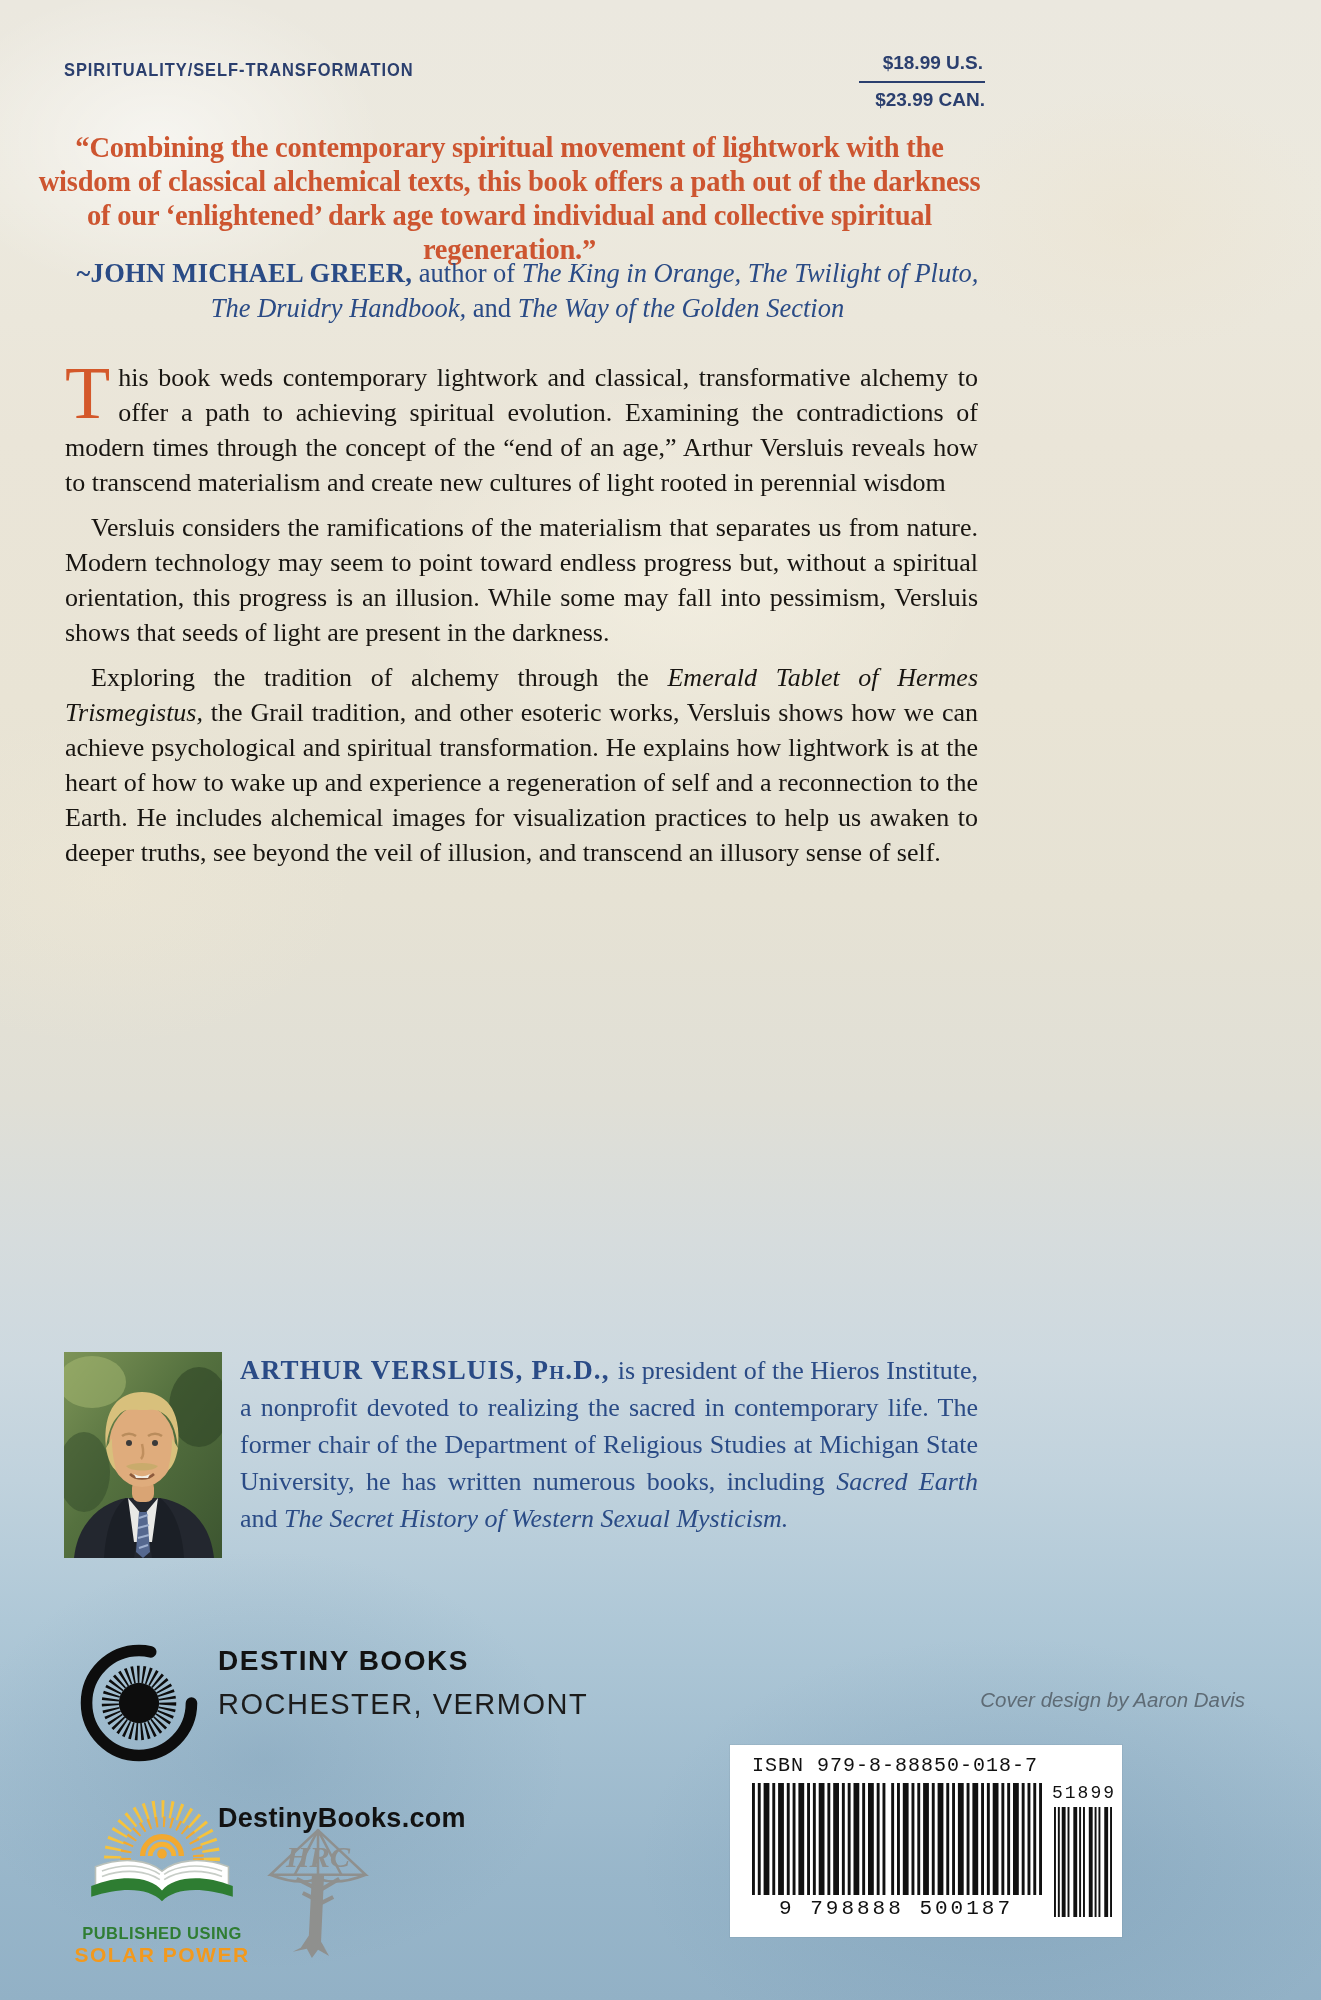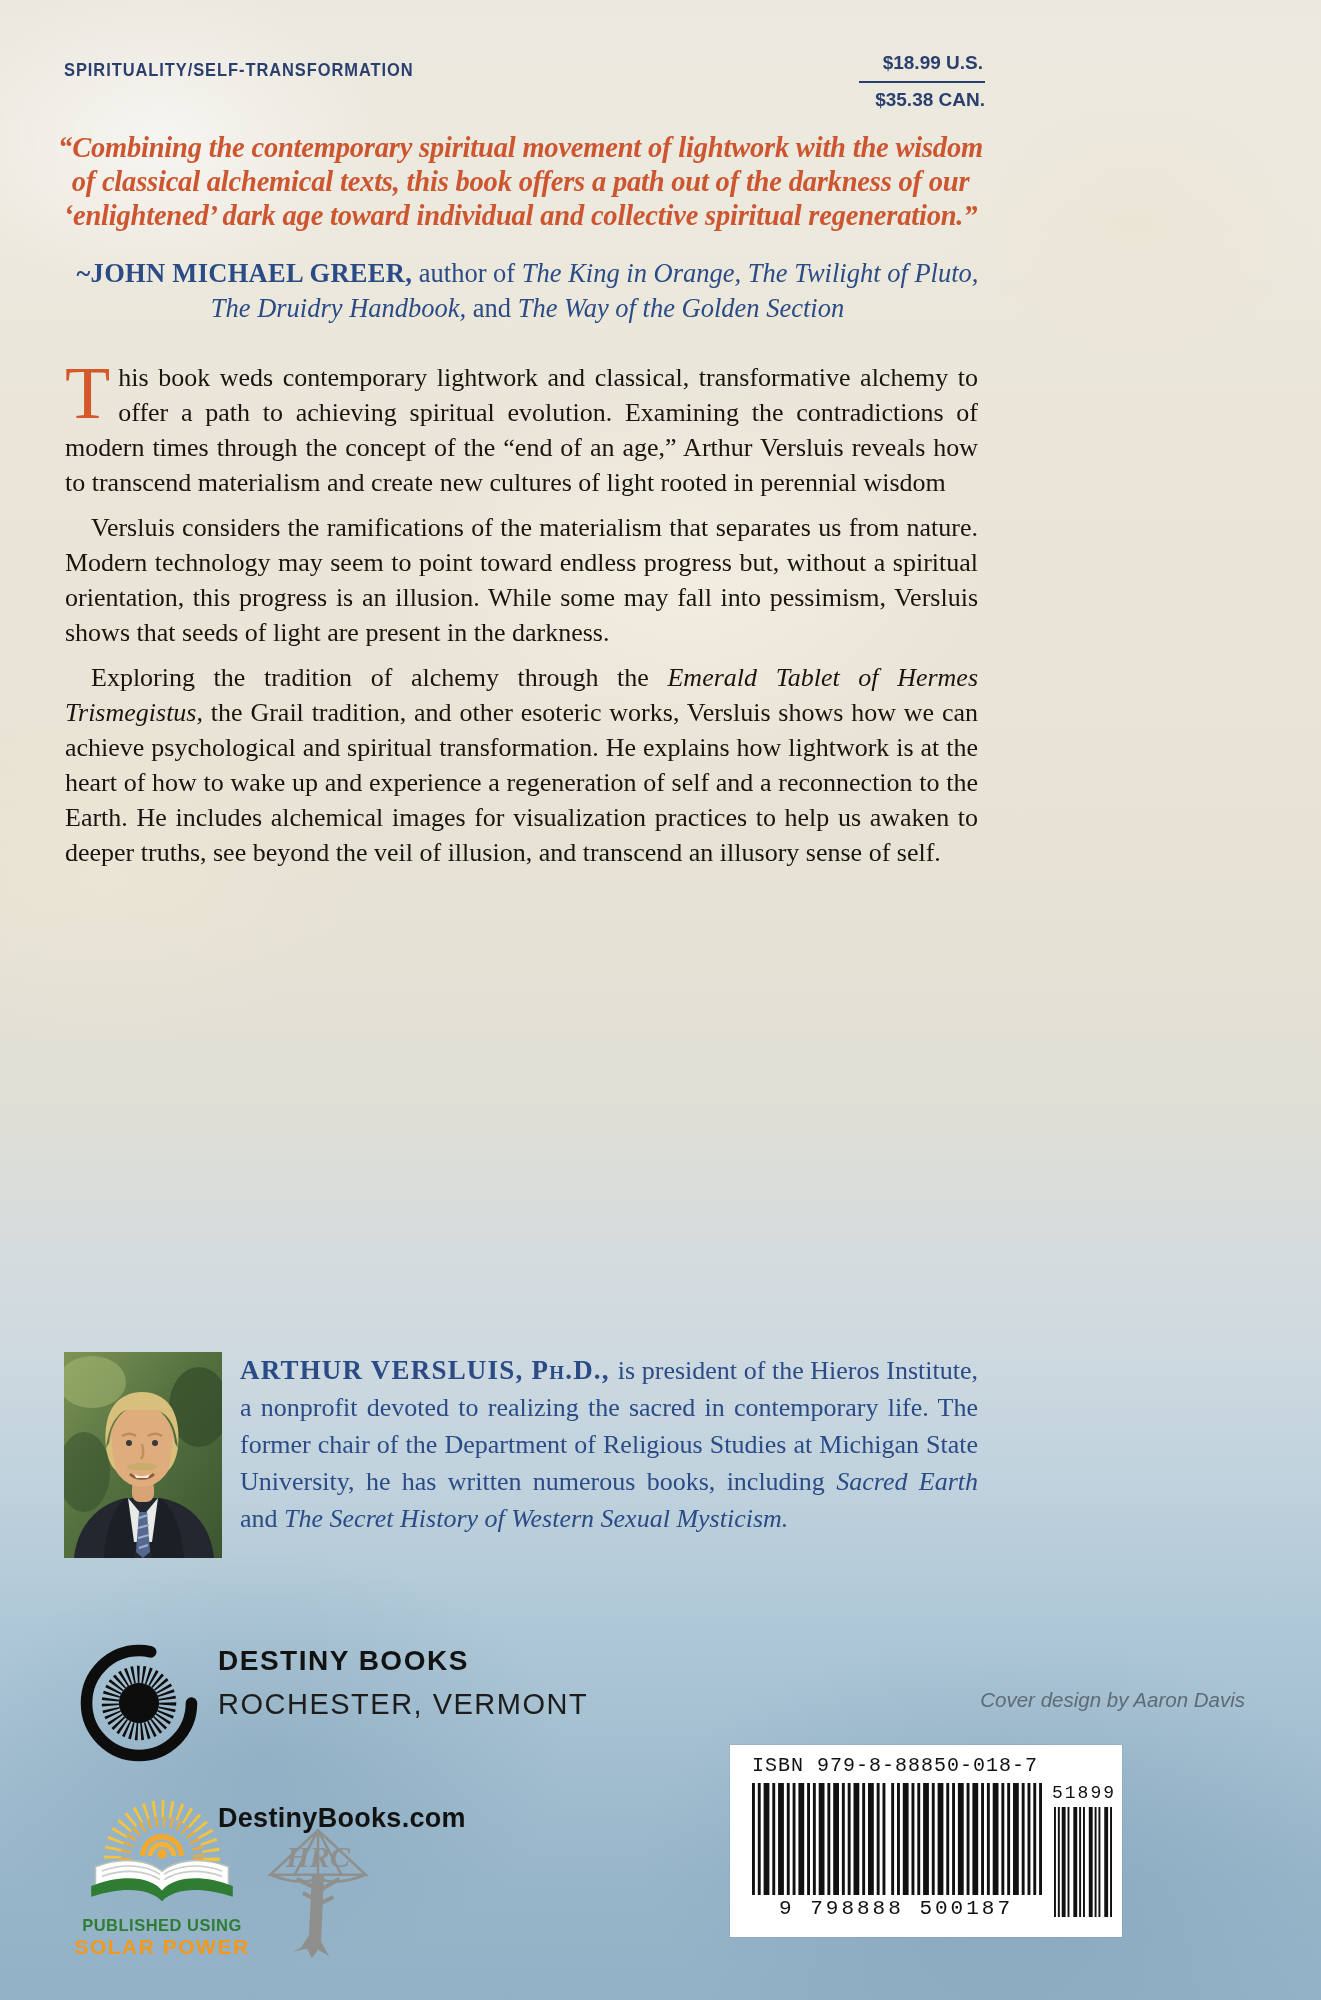--- a/index.html
+++ b/index.html
@@ -25,22 +25,22 @@
     font-family:"Liberation Sans", sans-serif; font-weight:bold;
     font-size:17.5px; letter-spacing:1px; color:#2b3f6e;
     transform:scaleX(.94); transform-origin:left center;
   }
   .price { position:absolute; top:52px; right:336px; text-align:right;
     font-family:"Liberation Sans", sans-serif; font-weight:bold; color:#2b3f6e; font-size:19px; }
   .price .us { display:inline-block; padding:0 2px 7px 24px; border-bottom:2px solid #2b3f6e; }
   .price .can { margin-top:6px; }
   
   .quote {
-    position:absolute; left:48px; top:131px; width:945px; text-align:center;
-    font-size:28.5px; font-weight:bold; font-style:italic; line-height:34px;
+    position:absolute; left:37px; top:131px; width:945px; text-align:center;
+    font-size:28.5px; font-weight:bold; line-height:34px;
     color:#cd5530; letter-spacing:-.2px;
   }
   .attr {
     position:absolute; left:75px; top:256px; width:905px; text-align:center;
     font-size:26.5px; line-height:35px; color:#2a4b86;
   }
   .attr .seg-bold { font-weight:bold; font-style:normal; letter-spacing:.3px;margin-top:36px; }
   .attr .seg-italic { font-style:italic; }
   
   .synopsis {
@@ -83,40 +83,40 @@
   .bars-main { position:absolute; left:22px; top:38px; width:290px; height:112px; }
   .ean-digits { position:absolute; left:10px; top:152px; width:312px; text-align:center;
     font-family:"Liberation Mono", monospace; font-size:21px; letter-spacing:3px; color:#111; }
   .addon-code { position:absolute; left:322px; top:38px; width:62px; text-align:center;
     font-family:"Liberation Mono", monospace; font-size:18px; letter-spacing:2px; color:#111; }
   .bars-addon { position:absolute; left:324px; top:62px; width:58px; height:110px; }
   
   .solar-badge { position:absolute; left:74px; top:1796px; width:176px; text-align:center; }
   .solar-badge svg { width:176px; height:118px; display:block; }
   .solar-line1 { font-family:"Liberation Sans", sans-serif; font-weight:bold;
-    font-size:16.5px; color:#2f7d33; letter-spacing:.5px; margin-top:2px; }
+    font-size:16.5px; color:#2f7d33; letter-spacing:.5px; margin-top:10px; }
   .solar-line2 { font-family:"Liberation Sans", sans-serif; font-weight:800;
     font-size:21px; color:#f2991d; letter-spacing:1.5px; }
   .hrc-logo { position:absolute; left:258px; top:1822px; width:120px; height:142px; }
   .reforest { position:absolute; left:356px; top:1852px; width:226px; text-align:center;
     font-family:"Liberation Sans", sans-serif; color:#97999c; font-size:17px; line-height:23px; }
   .reforest .line1 { font-style:italic; color:#a0a3a6; }
   .reforest .line2 .seg-light, .reforest .line2 .seg-roman { color:#a8abae; }
   .reforest .line2 .seg-bold { font-weight:bold; color:#8c8f92; }
   .reforest .line3 { font-weight:bold; color:#8c8f92; }
 </style>
 </head>
 <body>
 
 <div class="page">
 
   <div class="category">SPIRITUALITY/SELF-TRANSFORMATION</div>
   <div class="price">
     <div class="us">$18.99 U.S.</div>
-    <div class="can">$35.38 CAN.</div>
+    <div class="can">$23.99 CAN.</div>
   </div>
 
   <div class="quote">“Combining the contemporary spiritual movement of lightwork with the wisdom of classical alchemical texts, this book offers a path out of the darkness of our ‘enlightened’ dark age toward individual and collective spiritual regeneration.”</div>
   <div class="attr"><span class="seg-bold">~JOHN MICHAEL GREER,</span><span class="seg-roman"> author of </span><span class="seg-italic">The King in Orange, The Twilight of Pluto, The Druidry Handbook,</span><span class="seg-roman"> and </span><span class="seg-italic">The Way of the Golden Section</span></div>
 
   <div class="synopsis">
     <p><span class="dropcap">T</span><span>his book weds contemporary lightwork and classical, transformative alchemy to offer a path to achieving spiritual evolution. Examining the contradictions of modern times through the concept of the “end of an age,” Arthur Versluis reveals how to transcend materialism and create new cultures of light rooted in perennial wisdom</span></p>
     <p class="indent">Versluis considers the ramifications of the materialism that separates us from nature. Modern technology may seem to point toward endless progress but, without a spiritual orientation, this progress is an illusion. While some may fall into pessimism, Versluis shows that seeds of light are present in the darkness.</p>
     <p class="indent"><span class="seg-roman">Exploring the tradition of alchemy through the </span><span class="seg-italic">Emerald Tablet of Hermes Trismegistus,</span><span class="seg-roman"> the Grail tradition, and other esoteric works, Versluis shows how we can achieve psychological and spiritual transformation. He explains how lightwork is at the heart of how to wake up and experience a regeneration of self and a reconnection to the Earth. He includes alchemical images for visualization practices to help us awaken to deeper truths, see beyond the veil of illusion, and transcend an illusory sense of self.</span></p>
   </div>

